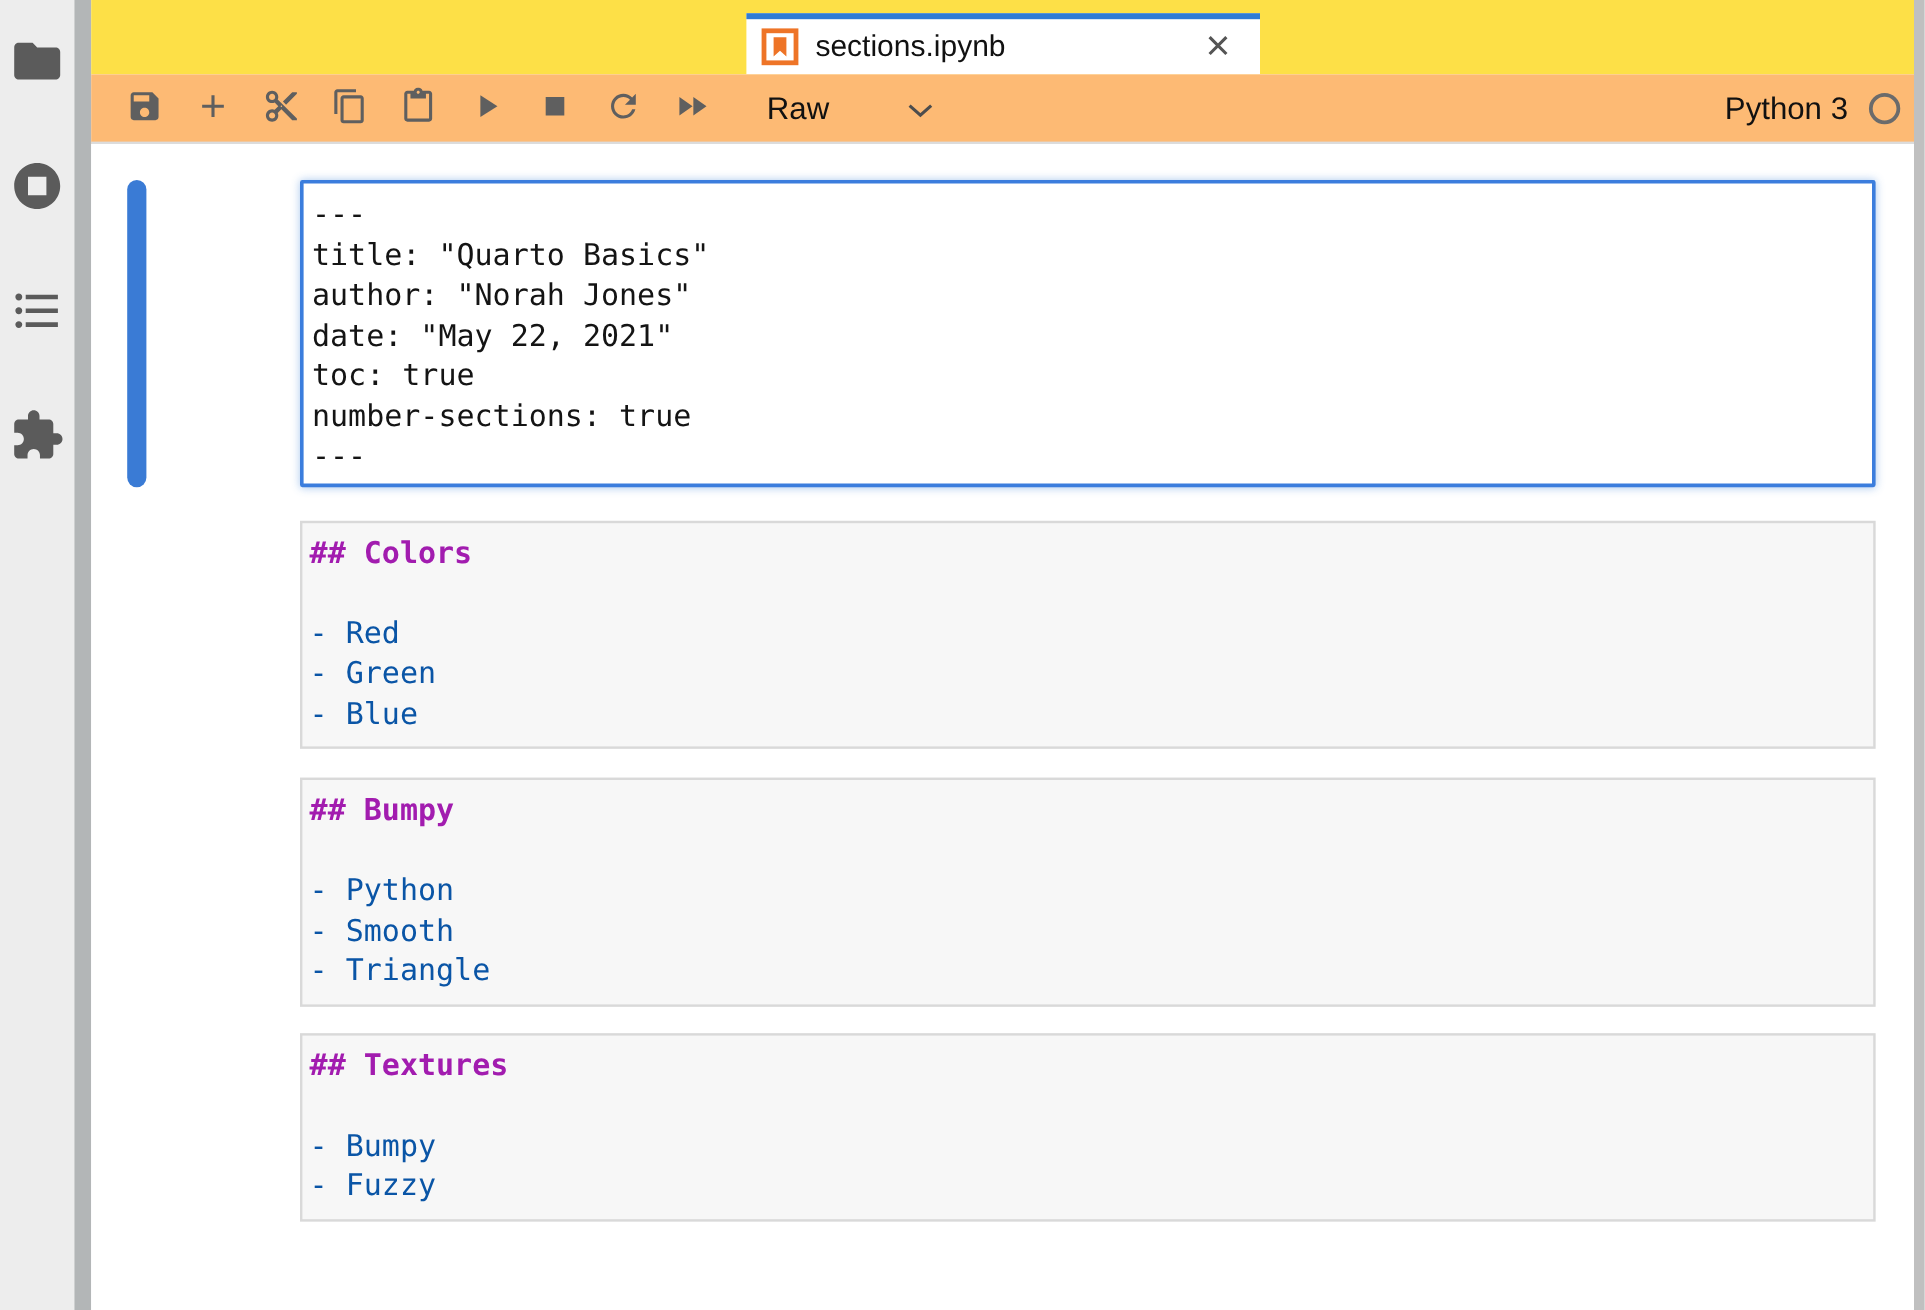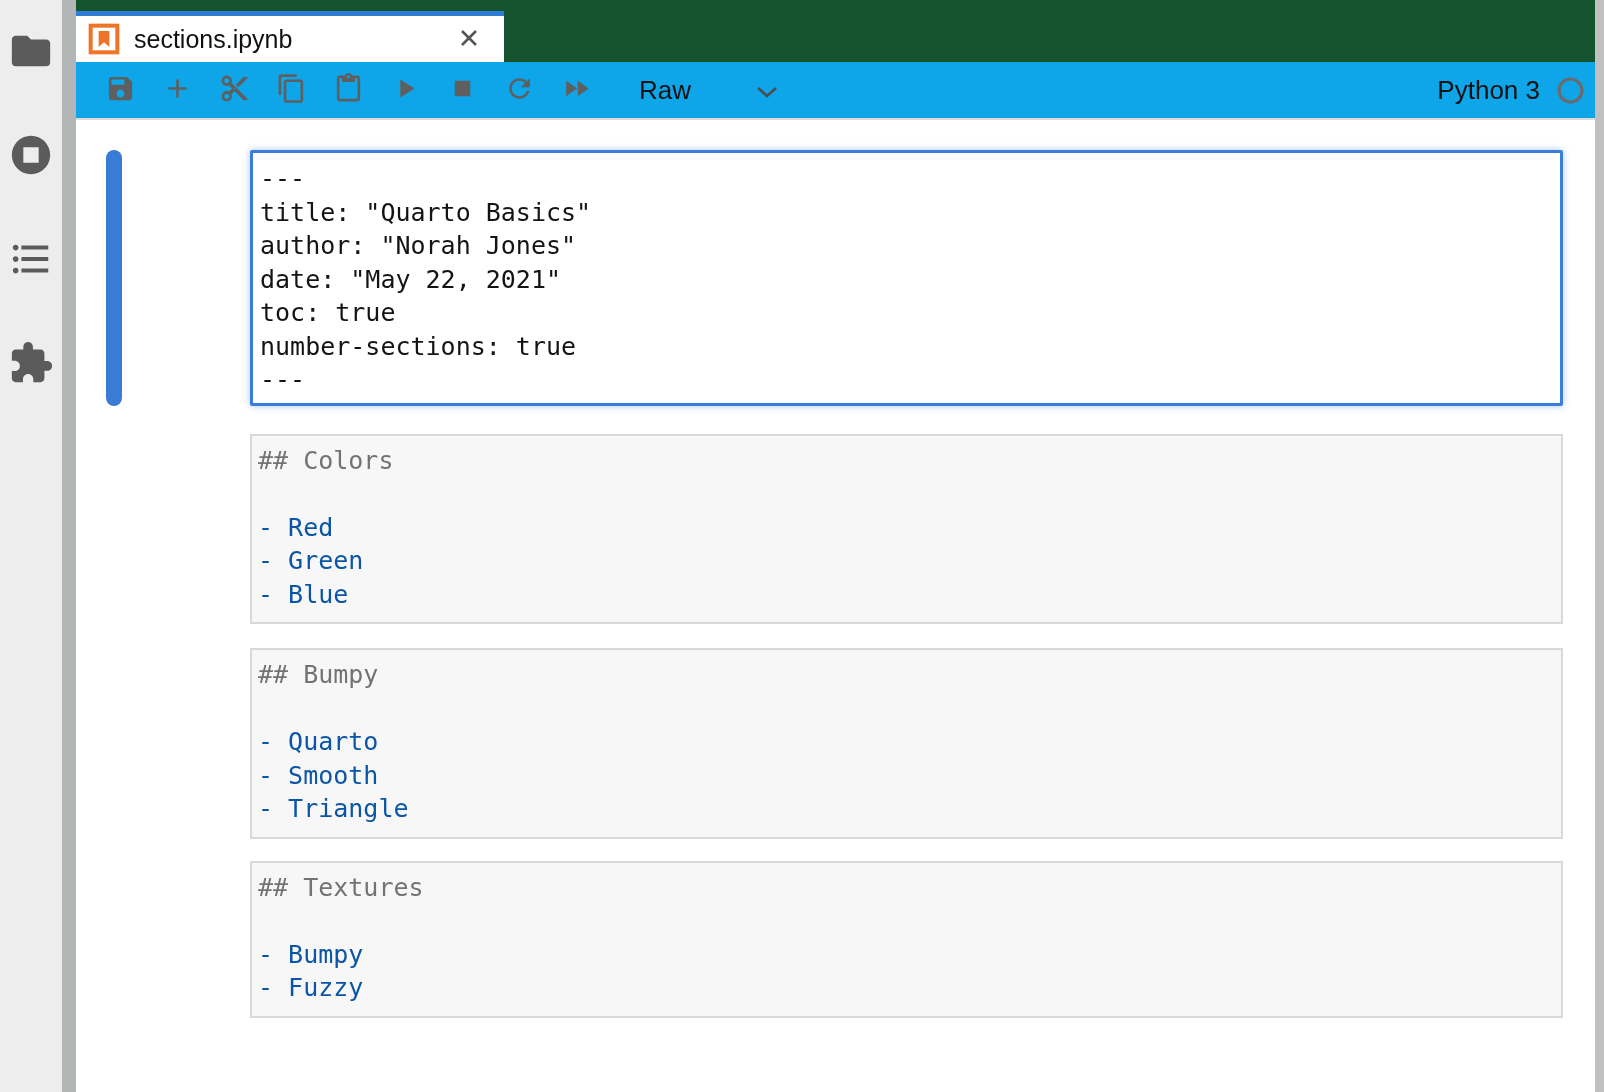--- a/index.html
+++ b/index.html
@@ -16,34 +16,34 @@
     display:flex; flex-direction:column; align-items:center;
     padding-top:28px; gap:56px;
   }
   .side-btn{ width:48px; height:48px; display:flex; align-items:center; justify-content:center; background:none; border:none; padding:0; }
   .side-btn svg{ width:46px; height:46px; fill:#5b5b5b; }
   .divider{ width:14px; flex:0 0 14px; background:#b3b6b7; }
   
   .main{ flex:1 1 auto; min-width:0; display:flex; flex-direction:column; }
   .right-gutter{ width:9px; flex:0 0 9px; background:#c0c0c0; }
   
-  .tabbar{ height:62px; flex:0 0 62px; background:#14532d; display:flex; align-items:flex-end; }
+  .tabbar{ height:62px; flex:0 0 62px; background:#fde047; display:flex; align-items:flex-end;justify-content:center; }
   .tab{
     width:428px; height:51px; background:#ffffff;
     border-top:5px solid #2f7bd5;
     display:flex; align-items:center; gap:14px;
     padding:0 20px 0 12px;
   }
   .tab-icon{ width:32px; height:32px; flex:0 0 32px; }
   .tab-title{ flex:1 1 auto; font-size:25px; color:#111111; white-space:nowrap; overflow:hidden; }
   .tab-close{ background:none; border:none; padding:0; width:30px; height:30px; display:flex; align-items:center; justify-content:center; }
   .tab-close svg{ width:24px; height:24px; stroke:#555555; stroke-width:2.6; }
   
   .toolbar{
-    height:58px; flex:0 0 58px; background:#0ea5e9;
+    height:58px; flex:0 0 58px; background:#fdba74;
     border-bottom:2px solid #dcdcdc;
     display:flex; align-items:center; padding:0 10px 0 16px;
   }
   .tb-btn{ width:57px; height:44px; display:flex; align-items:center; justify-content:center; background:none; border:none; padding:0; }
   .tb-btn svg{ width:31px; height:31px; fill:#5f5f5f; }
   .celltype{
     margin-left:28px; display:flex; align-items:center; gap:64px;
     background:none; border:none; padding:0 6px; height:44px;
     font-family:"Liberation Sans", sans-serif; font-size:26px; color:#111111;
   }
@@ -65,21 +65,21 @@
   }
   .cell.md{
     background:#f7f7f7; border:2px solid #d9d9d9;
     padding:8px 10px 11px 6px;
   }
   .line{
     font-family:"DejaVu Sans Mono", monospace;
     font-size:25px; line-height:33.5px; height:33.5px;
     white-space:pre; color:#141414;
   }
-  .line.md-h{ color:#737373; font-weight:normal; }
+  .line.md-h{ color:#a21caf; font-weight:bold; }
   .line.md-li{ color:#0a55a6; }
 </style>
 </head>
 <body>
 
 <div class="app">
 
   <nav class="sidebar">
     <button class="side-btn">
       <span><svg viewBox="0 0 24 24" width="46" height="46">
@@ -214,21 +214,21 @@
           <div class="line md-li">- Green</div>
           <div class="line md-li">- Blue</div>
         </div>
       </div>
 
       <div class="cell-row" style="margin-bottom:22px">
         <button class="collapser"></button>
         <div class="cell md">
           <div class="line md-h">## Bumpy</div>
           <div class="line"></div>
-          <div class="line md-li">- Quarto</div>
+          <div class="line md-li">- Python</div>
           <div class="line md-li">- Smooth</div>
           <div class="line md-li">- Triangle</div>
         </div>
       </div>
 
       <div class="cell-row">
         <button class="collapser"></button>
         <div class="cell md">
           <div class="line md-h">## Textures</div>
           <div class="line"></div>

